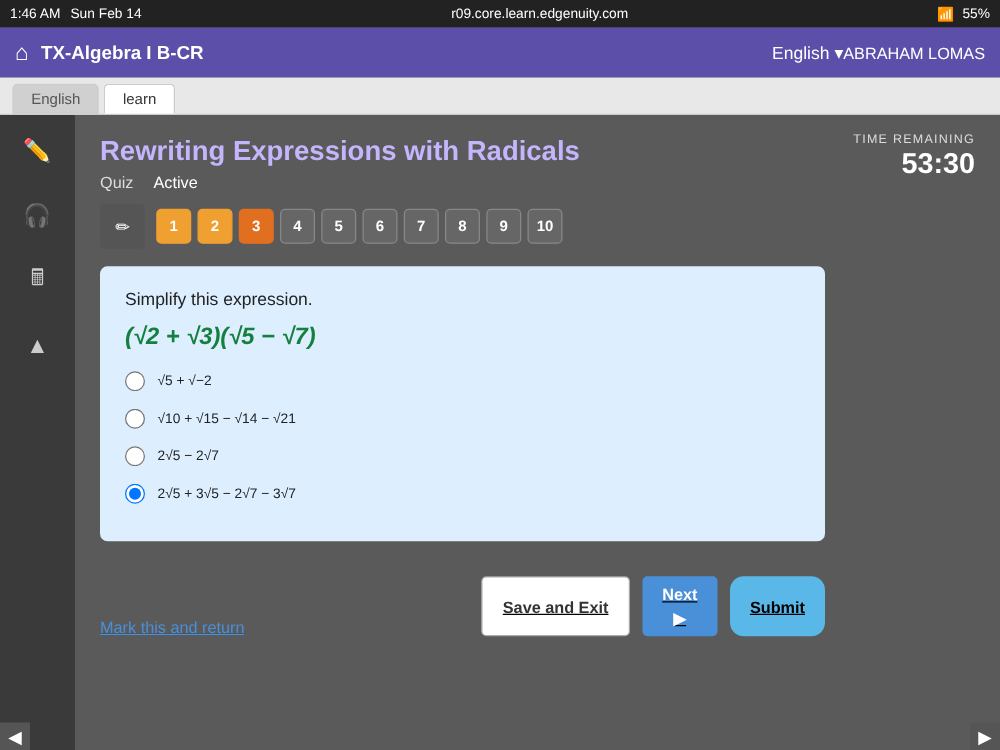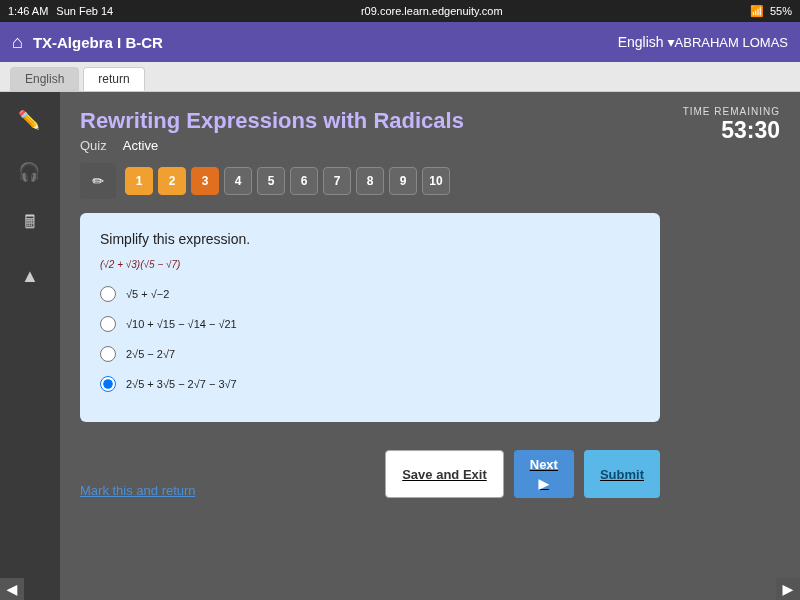--- a/index.html
+++ b/index.html
@@ -186,24 +186,25 @@
       padding: 18px 8px 16px 20px;
       margin-right: 4px;
       max-width: 580px;
     }
     #question-instruction {
       font-size: 14px;
       color: #222;
       margin-bottom: 12px;
     }
     #question-expression {
-      font-size: 10px;
-      color: #7f1d1d;
+      font-size: 19px;
+      color: #15803d;
       margin-bottom: 16px;
       font-style: italic;
+      font-weight: bold;
     }
     .option-row {
       display: flex;
       align-items: center;
       margin-bottom: 14px;
       gap: 10px;
     }
     .option-row input[type="radio"] {
       width: 16px;
       height: 16px;
@@ -250,21 +251,22 @@
     .btn-next {
       background: #4a90d9;
       color: #fff;
       display: flex;
       align-items: center;
       gap: 4px;
       flex-direction: column;
     }
     .btn-submit {
       background: #5ab8e8;
-      color: #0c4a6e;
+      color: #000000;
+      border-radius: 11px;
     }
 
     
     #scroll-left, #scroll-right {
       position: absolute;
       bottom: 0;
       background: #555;
       color: #fff;
       width: 24px;
       height: 22px;
@@ -303,21 +305,21 @@
     <div class="lang-selector">
       <span>English</span>
       <span>▾</span>
     </div>
     <span class="user-name">ABRAHAM LOMAS</span>
   </div>
 </div>
 
 <div id="tab-bar">
   <div class="tab activity-tab">English</div>
-  <div class="tab active-tab">return</div>
+  <div class="tab active-tab">learn</div>
 </div>
 
 <div id="main-area">
 
   <div id="left-toolbar">
     <div class="toolbar-icon">✏️</div>
     <div class="toolbar-icon">🎧</div>
     <div class="toolbar-icon">🖩</div>
     <div class="toolbar-icon">▲</div>
   </div>

